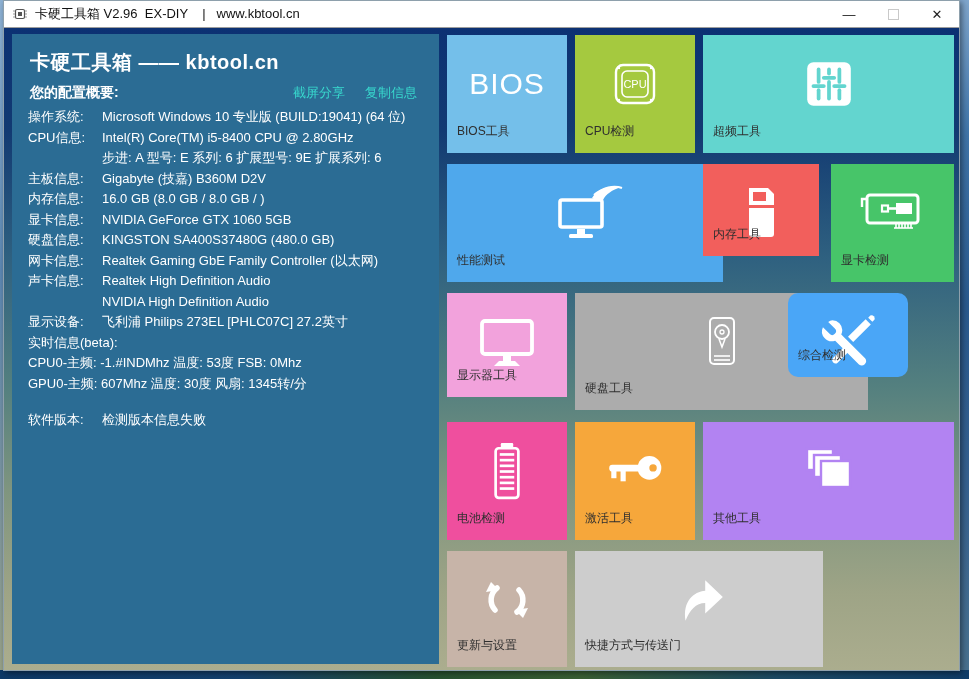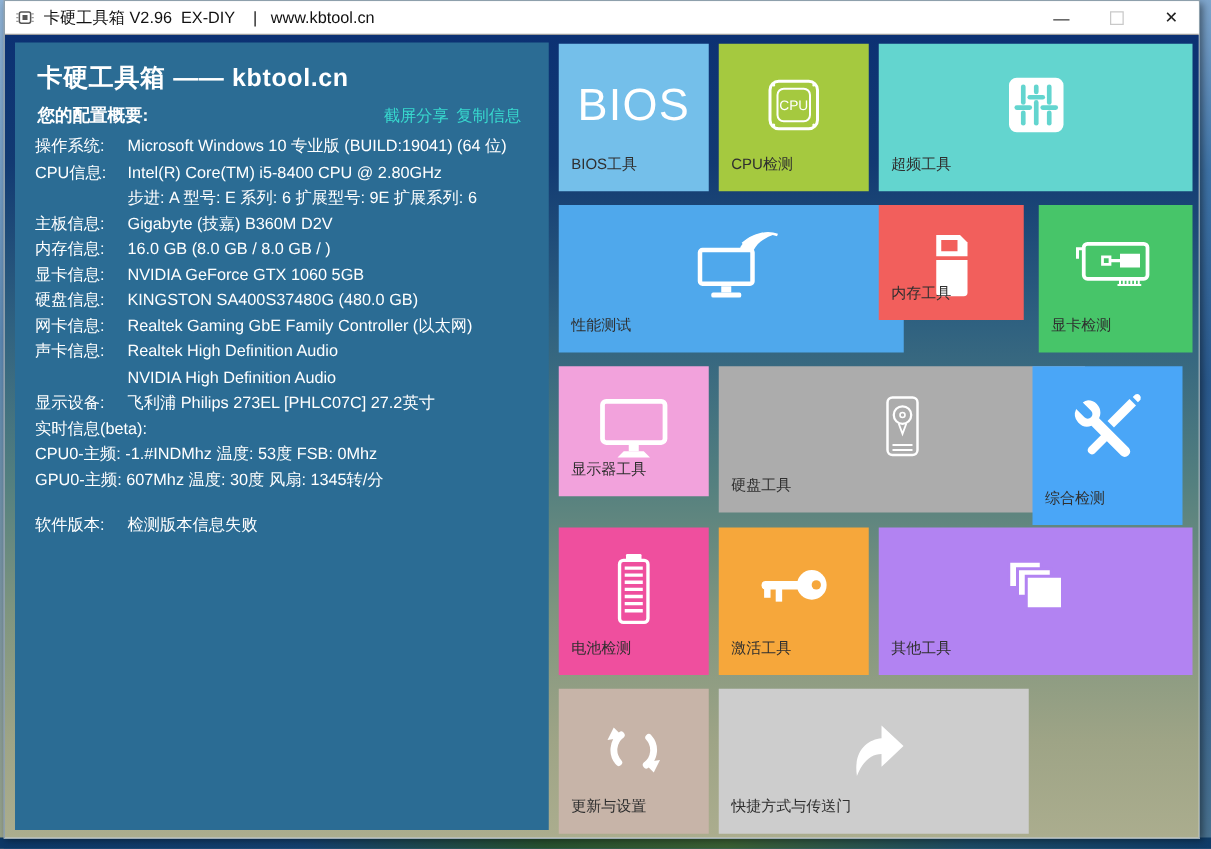--- a/index.html
+++ b/index.html
@@ -31,34 +31,34 @@
 
   .content{flex:1;position:relative;
     background:linear-gradient(180deg,#0c3173 0%,#123a72 16%,#2f6180 36%,#54807f 56%,#7f957f 72%,#9ea486 88%,#abad8e 100%);}
 
   
   .info-panel{position:absolute;left:8px;top:6px;bottom:6px;width:427px;
     background:#2b6c94;box-sizing:border-box;padding:13px 16px;color:#fff;}
   .panel-title{font-size:20px;font-weight:bold;letter-spacing:.5px;margin:2px 0 8px 2px;}
   .panel-subrow{display:flex;align-items:baseline;margin-left:2px;}
   .panel-subtitle{font-size:14px;font-weight:bold;}
-  .panel-links{margin-left:auto;display:flex;gap:6px;padding-right:6px;}
+  .panel-links{margin-left:auto;display:flex;gap:20px;padding-right:6px;}
   .panel-link{font-size:13px;cursor:pointer;}
   .info-lines{margin-top:5px;font-size:13px;line-height:20.5px;}
   .info-row{display:flex;}
   .info-label{flex:0 0 74px;white-space:nowrap;}
   .info-value{flex:1;white-space:nowrap;}
   .info-flush{white-space:nowrap;}
   .info-spacer{height:16px;}
 
   
   .tile{position:absolute;cursor:pointer;}
   .tile-icon{position:absolute;left:0;right:0;top:14px;height:70px;
     display:flex;align-items:center;justify-content:center;}
-  .tile-icon.big-text{color:#fff;font-size:36px;letter-spacing:1px;}
+  .tile-icon.big-text{color:#fff;font-size:30px;letter-spacing:1px;}
   .tile-label{position:absolute;left:10px;bottom:13px;font-size:12px;color:#2f2f2f;}
 </style>
 </head>
 <body>
 
 <div class="desktop-left"></div>
 <div class="desktop-right"></div>
 <div class="desktop-bottom"></div>
 
 <div class="window">
@@ -249,21 +249,21 @@
     <rect x="11" y="5" width="24" height="46" rx="4" fill="none" stroke="#fff" stroke-width="2"></rect>
     <circle cx="23" cy="19" r="7" fill="none" stroke="#fff" stroke-width="1.8"></circle>
     <circle cx="23" cy="19" r="2" fill="none" stroke="#fff" stroke-width="1.3"></circle>
     <path d="M20 26 l3 8 l3 -8" fill="none" stroke="#fff" stroke-width="1.5"></path>
     <line x1="15" y1="43" x2="31" y2="43" stroke="#fff" stroke-width="1.6"></line>
     <line x1="15" y1="47" x2="31" y2="47" stroke="#fff" stroke-width="1.6"></line>
             </svg>
           </div>
           <div class="tile-label">硬盘工具</div>
         </div>
-        <div class="tile" style="left: 822px; top: 265px; width: 120px; height: 127px; background: rgb(74, 166, 247);">
+        <div class="tile" style="left: 784px; top: 265px; width: 120px; height: 84px; background: rgb(74, 166, 247); border-radius: 10px;">
           <div class="tile-icon">
             <svg width="58" height="58" viewBox="0 0 56 56">
     <g fill="#fff">
       <path d="M13 7 a9.5 9.5 0 0 1 9.5 9.5 c0 1.6 -.4 3 -1 4.3 l23 23 a4.2 4.2 0 0 1 -5.9 5.9 l-23 -23 a9.5 9.5 0 0 1 -11.8 -13 l6.4 6.4 a3.6 3.6 0 0 0 5.1 -5.1 l-6.4 -6.4 a9.5 9.5 0 0 1 4.1 -1.6 z"></path>
       <path d="M45 6 l5 5 -17 17 -5 -5 z"></path>
       <path d="M47.5 4.5 l2 -2 a3 3 0 0 1 4 4 l-2 2 z"></path>
       <path d="M27 30 l-13.5 13.5 a3.2 3.2 0 0 0 4.5 4.5 L31.5 34.5 z"></path>
     </g>
             </svg>
           </div>

